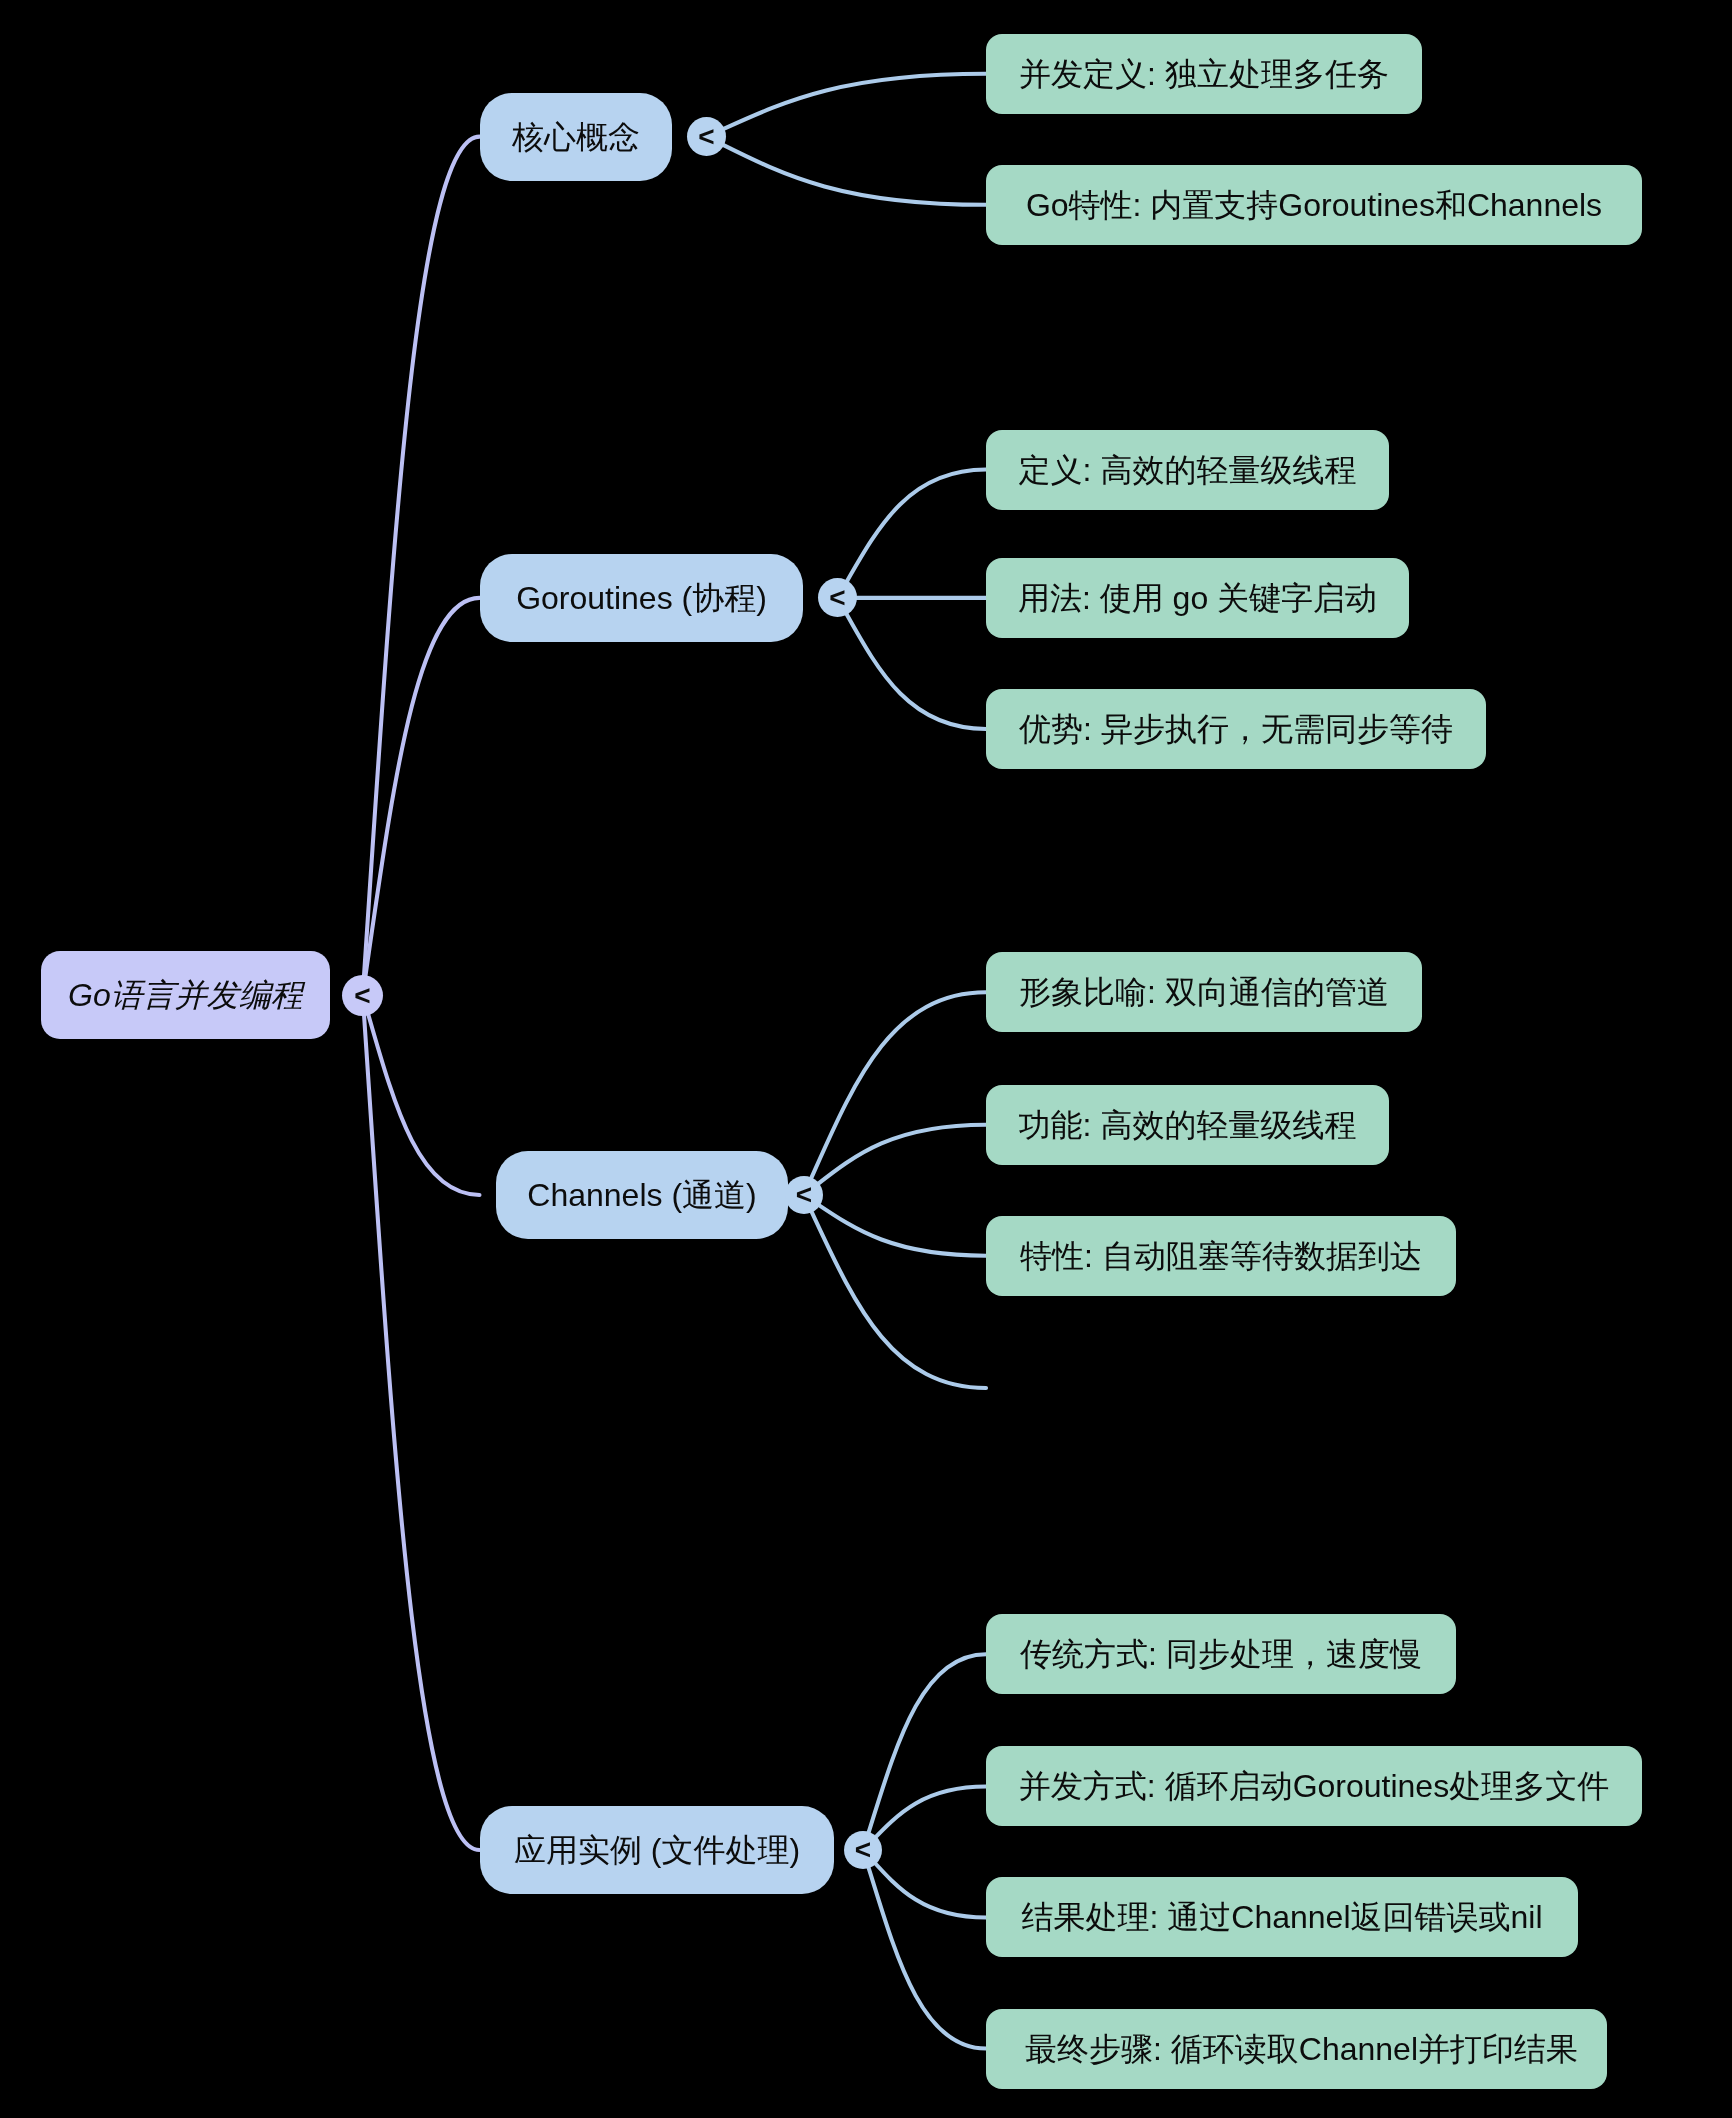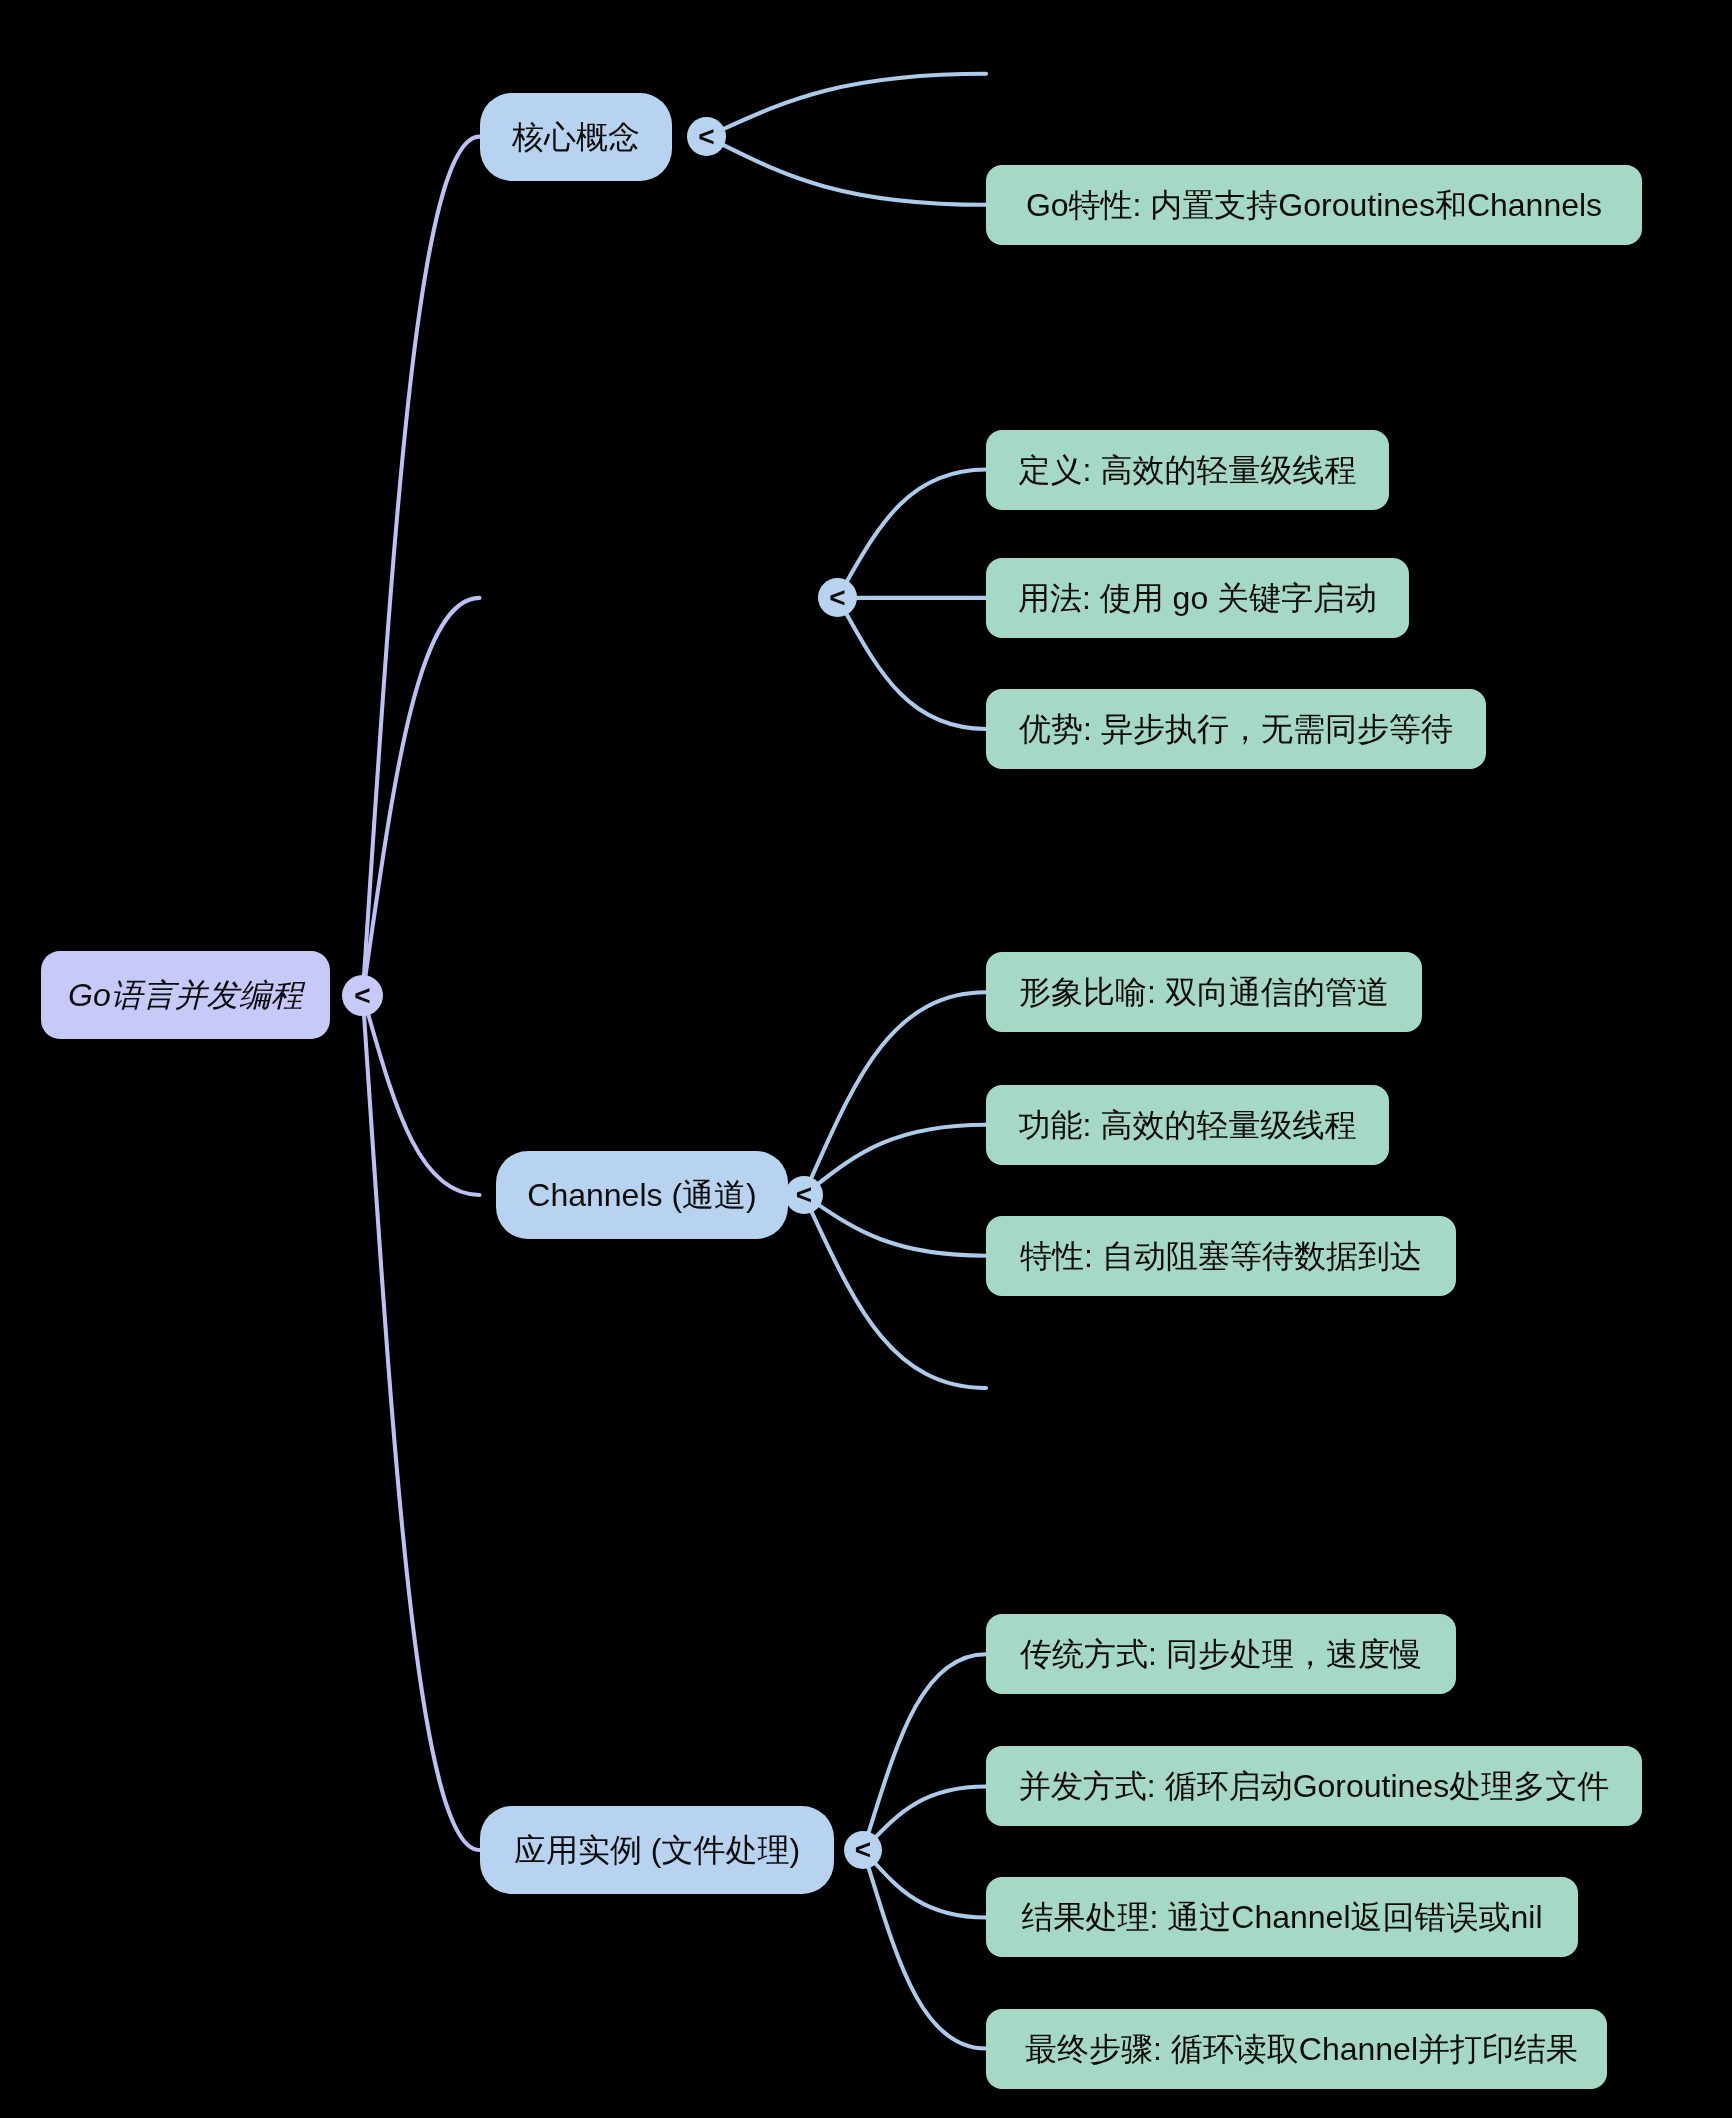--- a/index.html
+++ b/index.html
@@ -88,22 +88,24 @@
     <path class="link-branch" d="M1278,2739 C1324,2692 1360,2645 1460,2645"></path>
     <path class="link-branch" d="M1278,2739 C1324,2789 1360,2839 1460,2839"></path>
     <path class="link-branch" d="M1278,2739 C1324,2886 1360,3033 1460,3033"></path>
   </svg>
 
   <div class="node root" style="left:41px;top:951px;min-width:285px;">Go语言并发编程</div>
   <div class="collapse c-root" style="left:342px;top:975px;">&lt;</div>
 
   <div class="node branch" style="left:480px;top:93px;min-width:192px;">核心概念</div>
   <div class="collapse c-branch" style="left:687px;top:117px;width:39px;height:39px;">&lt;</div>
+  <div class="node leaf" style="left:986px;top:34px;min-width:436px;">并发定义: 独立处理多任务</div>
   <div class="node leaf" style="left:986px;top:165px;min-width:656px;">Go特性: 内置支持Goroutines和Channels</div>
 
+  <div class="node branch" style="left:480px;top:554px;min-width:323px;">Goroutines (协程)</div>
   <div class="collapse c-branch" style="left:818px;top:578px;width:39px;height:39px;">&lt;</div>
   <div class="node leaf" style="left:986px;top:430px;min-width:403px;">定义: 高效的轻量级线程</div>
   <div class="node leaf" style="left:986px;top:558px;min-width:423px;">用法: 使用 go 关键字启动</div>
   <div class="node leaf" style="left:986px;top:689px;min-width:500px;">优势: 异步执行，无需同步等待</div>
 
   <div class="node branch" style="left:496px;top:1151px;min-width:292px;">Channels (通道)</div>
   <div class="collapse c-branch" style="left:785px;top:1176px;width:38px;height:38px;">&lt;</div>
   <div class="node leaf" style="left:986px;top:952px;min-width:436px;">形象比喻: 双向通信的管道</div>
   <div class="node leaf" style="left:986px;top:1085px;min-width:403px;">功能: 高效的轻量级线程</div>
   <div class="node leaf" style="left:986px;top:1216px;min-width:470px;">特性: 自动阻塞等待数据到达</div>

